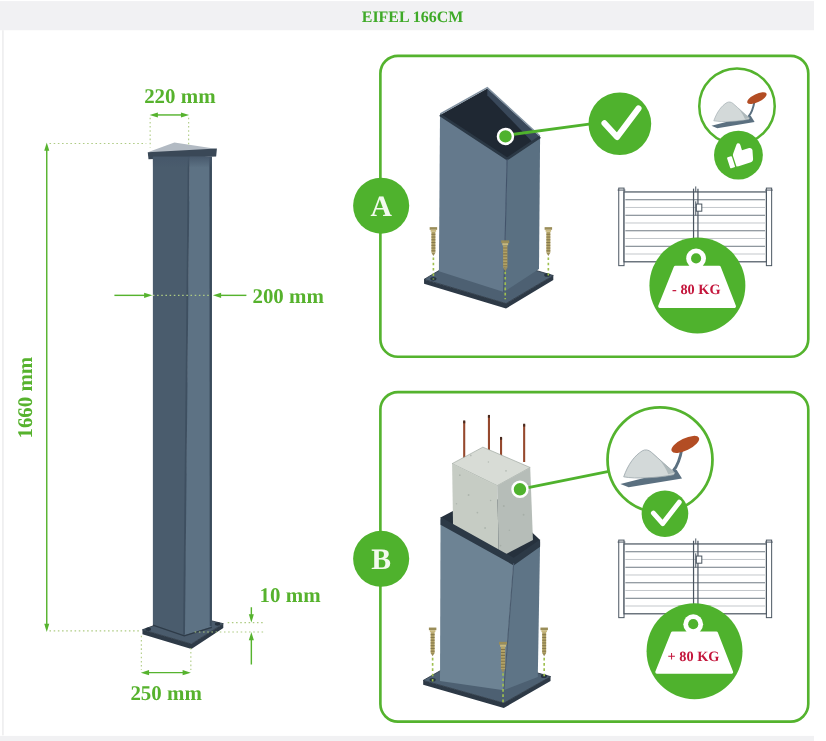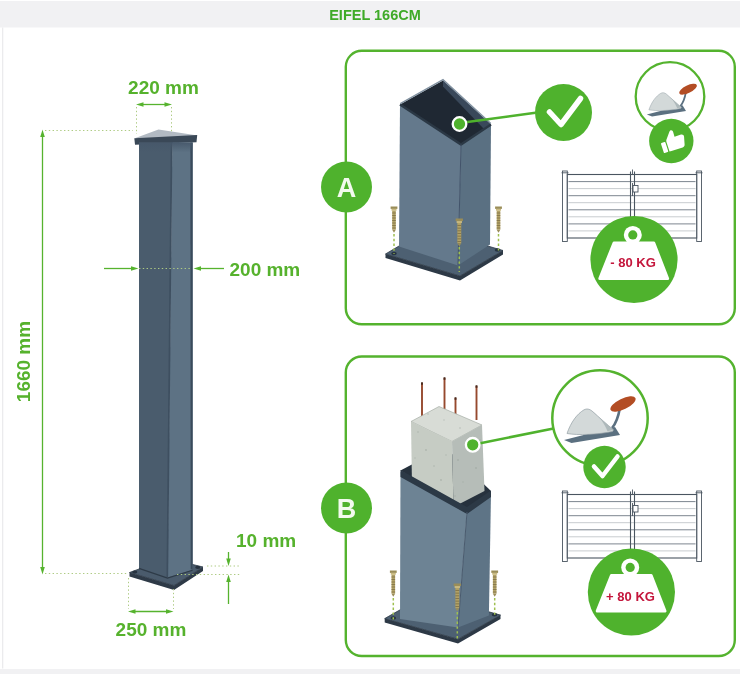--- a/index.html
+++ b/index.html
@@ -1,16 +1,16 @@
 <!DOCTYPE html>
 <html><head>
 <meta charset="utf-8">
 <style>
 html,body{margin:0;padding:0;background:#fff}
-#page{position:relative;width:740px;height:674px;overflow:hidden;font-family:Liberation Sans, sans-serif}
+#page{position:relative;width:740px;height:674px;overflow:hidden;font-family:Liberation Serif, serif}
 </style>
 </head>
 <body>
 <div id="page">
 <svg width="751" height="674" viewBox="0 0 751 674" xmlns="http://www.w3.org/2000/svg">
 <defs>
 <linearGradient id="capshade" x1="0" y1="0" x2="0" y2="1">
   <stop offset="0" stop-color="#46576a" stop-opacity="0.9"></stop>
   <stop offset="1" stop-color="#46576a" stop-opacity="0"></stop>
 </linearGradient>

